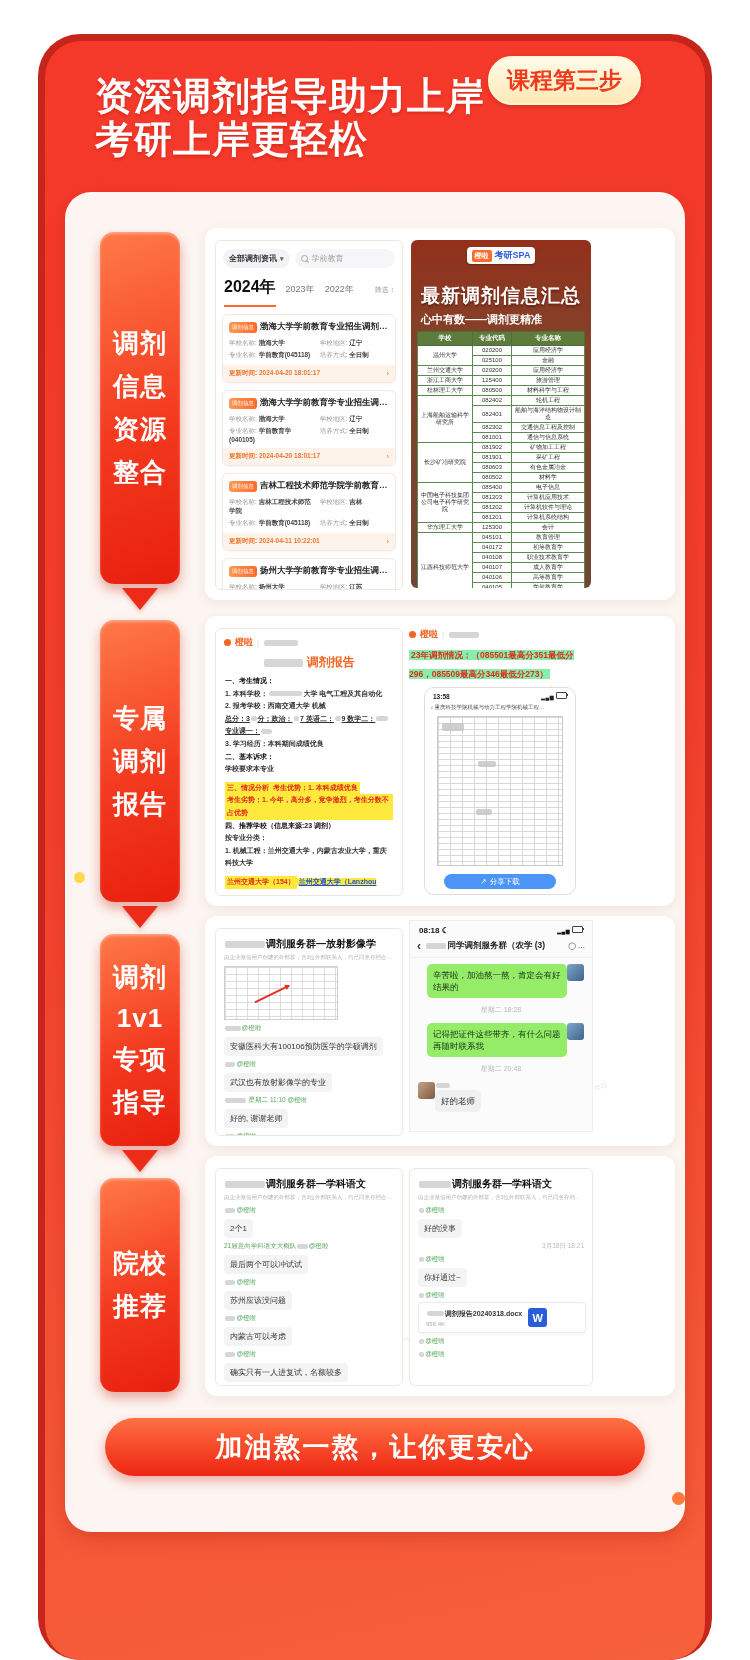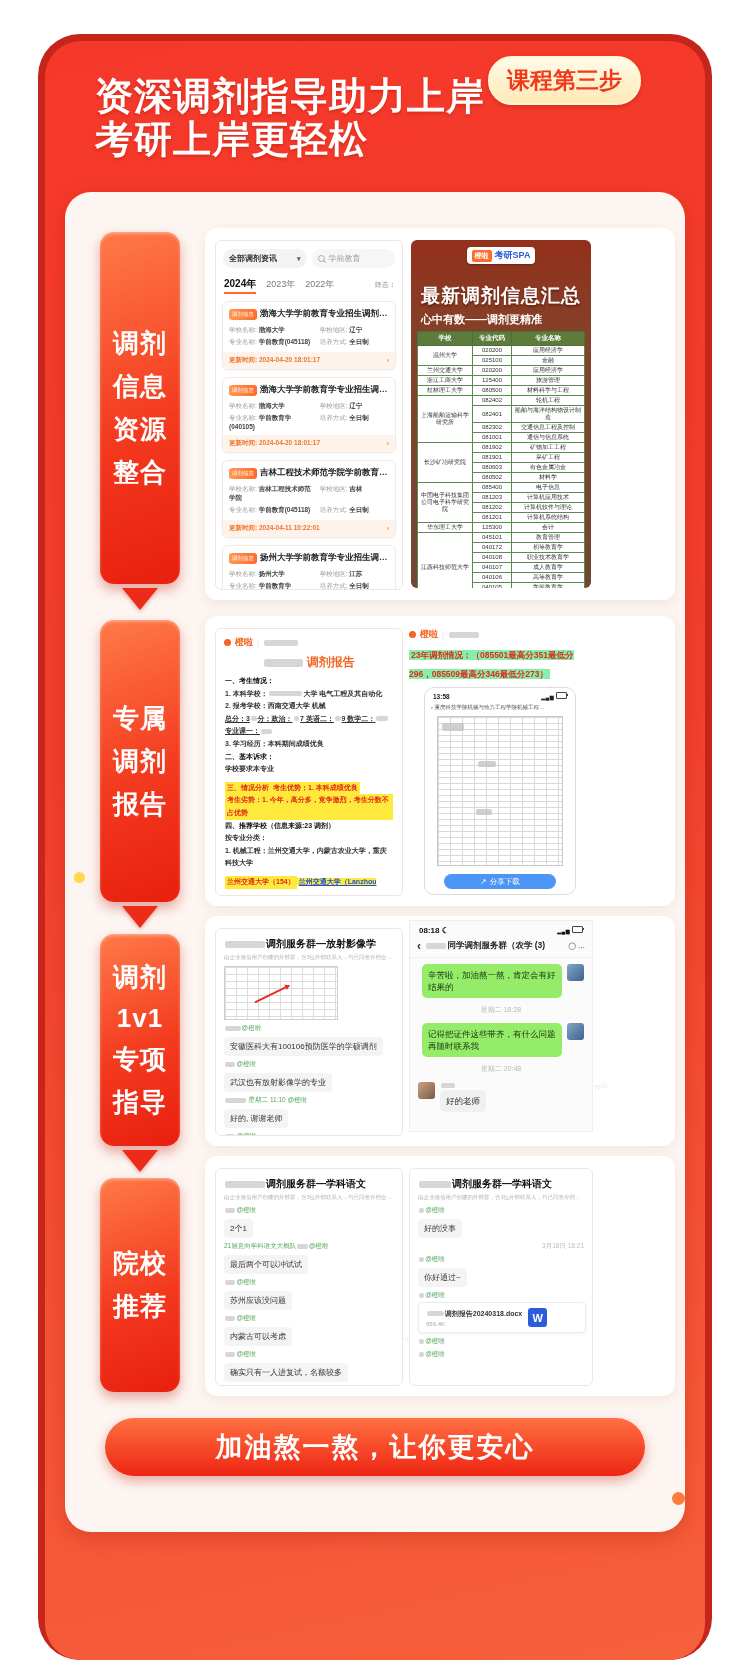--- a/index.html
+++ b/index.html
@@ -24,28 +24,28 @@
   #r1{top:232px;height:352px;} #r2{top:620px;height:282px;} #r3{top:934px;height:212px;} #r4{top:1178px;height:214px;}
   .arrow{position:absolute;left:122px;width:0;height:0;border-left:18px solid transparent;border-right:18px solid transparent;border-top:22px solid #ec2c18;filter:drop-shadow(0 2px 2px rgba(180,20,5,.3));}
   #a1{top:588px;} #a2{top:906px;} #a3{top:1150px;}
   
   .panel{position:absolute;left:205px;width:470px;background:#fff;border-radius:12px;box-shadow:0 3px 12px rgba(120,40,20,.08);overflow:hidden;}
   #p1{top:228px;height:372px;} #p2{top:616px;height:290px;} #p3{top:916px;height:230px;} #p4{top:1156px;height:240px;}
   .shot{position:absolute;background:#fff;border:1px solid #f1e6df;border-radius:6px;overflow:hidden;}
   
   #p1-list{left:10px;top:12px;width:186px;height:348px;}
   .l-top{display:flex;gap:5px;padding:8px 7px 4px;}
-  .drop{background:#f3f3f6;border-radius:10px;font-size:8px;font-weight:bold;color:#333;padding:4px 6px;display:flex;align-items:center;gap:20px;white-space:nowrap;}
+  .drop{background:#f3f3f6;border-radius:10px;font-size:8px;font-weight:bold;color:#333;padding:4px 6px;display:flex;align-items:center;gap:3px;white-space:nowrap;}
   .caret{font-size:7px;color:#666;}
   .srch{flex:1;background:#f6f6f8;border-radius:10px;font-size:8px;color:#999;padding:4px 6px;display:flex;align-items:center;gap:4px;overflow:hidden;}
   .mag{width:5px;height:5px;border:1px solid #aaa;border-radius:50%;position:relative;flex:none;}
   .mag::after{content:"";position:absolute;width:3px;height:1px;background:#aaa;left:4px;top:5px;transform:rotate(45deg);}
   .l-tabs{display:flex;align-items:baseline;gap:10px;padding:5px 8px 3px;font-size:9px;color:#777;}
   .tab{cursor:pointer;}
-  .tab.act{font-size:10px;font-weight:bold;color:#111;border-bottom:2.5px solid #ff6a2b;padding-bottom:1px;}
+  .tab.act{font-size:16px;font-weight:bold;color:#111;border-bottom:2.5px solid #ff6a2b;padding-bottom:7px;}
   .sortl{margin-left:auto;font-size:7px;color:#999;}
   .lcard{margin:4px 6px 7px;border:1px solid #f3e9e3;border-radius:6px;overflow:hidden;background:#fff;box-shadow:0 1px 3px rgba(0,0,0,.04);}
   .lc-head{display:flex;align-items:center;gap:3px;padding:6px 6px 3px;}
   .lc-tag{background:linear-gradient(90deg,#ff9952,#ff6a2b);color:#fff;font-size:5.5px;padding:2px 3px;border-radius:3px;white-space:nowrap;flex:none;}
   .lc-title{font-size:8.5px;font-weight:bold;color:#222;white-space:nowrap;overflow:hidden;text-overflow:ellipsis;}
   .lc-grid{display:grid;grid-template-columns:1.25fr 1fr;gap:3px 4px;padding:3px 6px 5px;font-size:6.5px;color:#9a9a9a;}
   .lc-grid b{color:#444;font-weight:600;}
   .lc-foot{display:flex;justify-content:space-between;align-items:center;background:#fdf3ea;color:#f0742c;font-size:6.5px;font-weight:bold;padding:4px 6px;}
   .lc-foot .gt{font-weight:bold;color:#f0882c;}
   
@@ -105,21 +105,21 @@
   .fname{font-size:7px;font-weight:bold;color:#333;white-space:nowrap;overflow:hidden;text-overflow:ellipsis;}
   .fsize{font-size:6px;color:#aaa;margin-top:2px;}
   .fic{width:19px;height:19px;background:#2b5cd9;color:#fff;font-weight:bold;border-radius:3px;display:flex;align-items:center;justify-content:center;font-size:11px;flex:none;}
   
   #p3-wc{position:absolute;left:204px;top:4px;width:182px;height:210px;background:#fbfbfb;border:1px solid #eee;border-radius:0;overflow:hidden;}
   .wc-status{display:flex;justify-content:space-between;align-items:center;font-size:8px;font-weight:bold;color:#111;padding:5px 9px 2px;}
   .wc-nav{display:flex;align-items:center;gap:4px;font-size:8.5px;font-weight:bold;color:#222;padding:3px 7px 5px;border-bottom:1px solid #f0f0f0;}
   .wc-back{font-size:12px;color:#333;line-height:8px;}
   .wc-icons{margin-left:auto;color:#888;font-size:7px;white-space:nowrap;}
   .wc-body{padding:6px 8px;}
-  .wrow{display:flex;margin-bottom:7px;align-items:flex-start;gap:5px;}
+  .wrow{display:flex;margin-bottom:7px;align-items:flex-start;}
   .wrow.right{justify-content:flex-end;}
   .wava{width:17px;height:17px;border-radius:3px;flex:none;}
   .wava.blue{background:linear-gradient(135deg,#7fa8c9,#41608a);}
   .wava.photo{background:linear-gradient(135deg,#c9a284,#7a5a43);}
   .wbub{background:#95ec69;border-radius:5px;padding:5px 6px;font-size:8.5px;color:#173312;max-width:128px;line-height:12px;}
   .wbub.gray{background:#f0f0f0;color:#333;}
   .wdiv{text-align:center;font-size:7px;color:#b9b9b9;margin:5px 0 8px;}
   .wname{font-size:6px;color:#b5b5b5;margin-bottom:2px;}
   
   .cta{position:absolute;left:105px;top:1418px;width:540px;height:58px;border-radius:30px;

